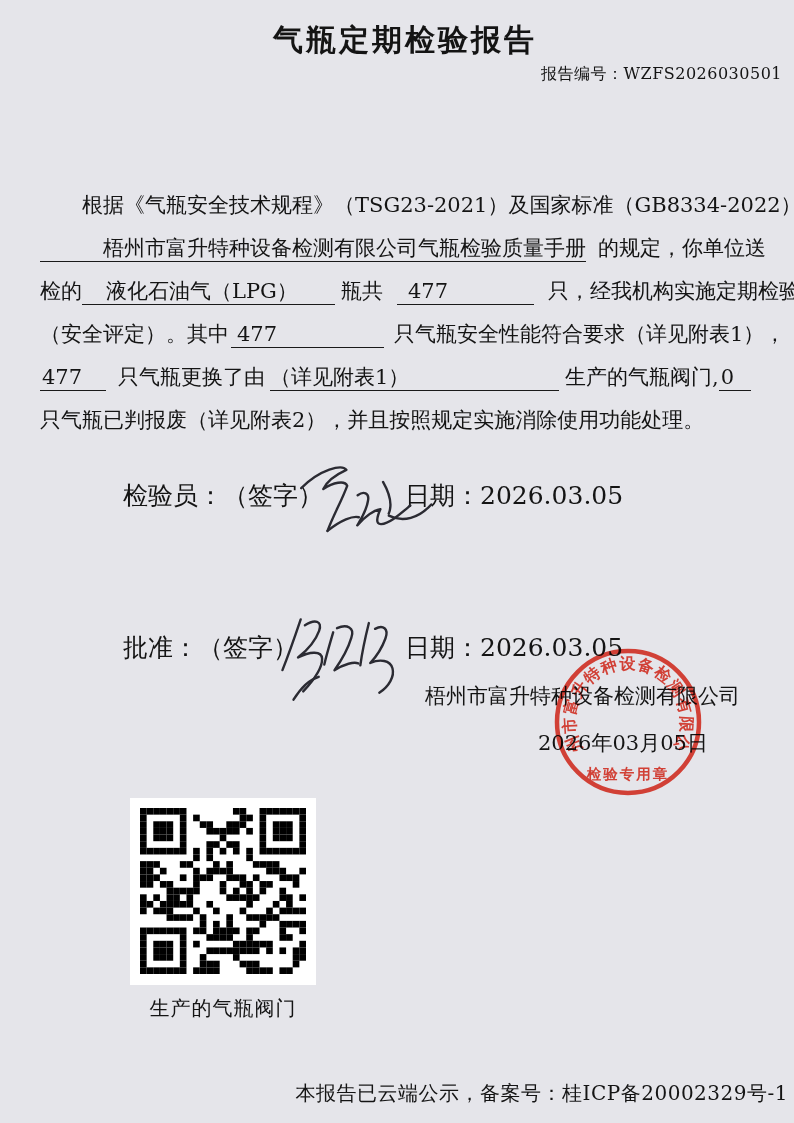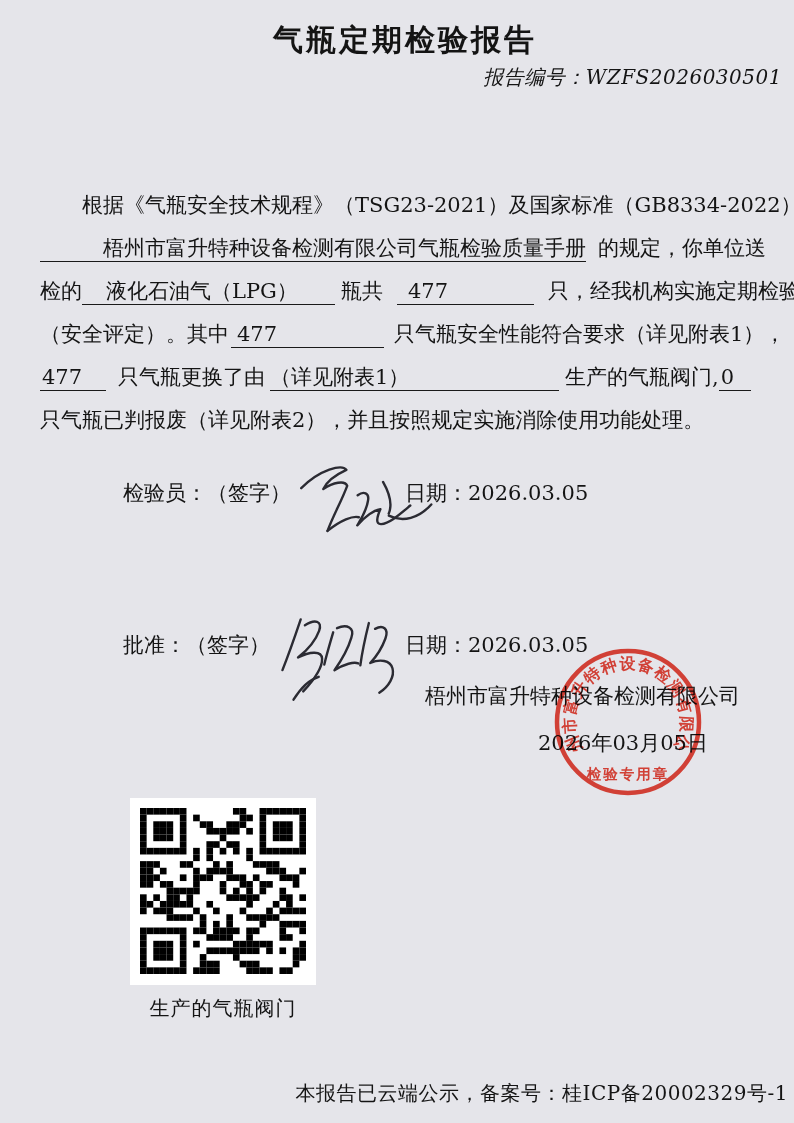--- a/index.html
+++ b/index.html
@@ -9,21 +9,21 @@
     background:#e5e5ea;
     font-family:"DejaVu Serif","Liberation Serif",serif;
     color:#141414;
     overflow:hidden;
   }
   .title{
     position:absolute;top:20px;left:8px;width:794px;
     text-align:center;font-size:30px;font-weight:bold;letter-spacing:3px;
   }
   .report-no{
-    position:absolute;top:64px;right:12px;font-size:20px;letter-spacing:0.5px;font-style:italic;
+    position:absolute;top:64px;right:12px;font-size:16px;letter-spacing:0.5px;
   }
   .recipient{
     position:absolute;top:120px;left:40px;font-size:21px;
   }
   .recipient .uname{border-bottom:1.6px solid #1a1a1a;padding-bottom:2px;}
   .body-par{
     position:absolute;top:184px;left:40px;width:737px;
     font-size:21px;line-height:43px;white-space:nowrap;
   }
   .body-par .line{height:43px;}
@@ -33,21 +33,21 @@
   }
   .indent{padding-left:42px;}
   .u-l2{width:546px;text-align:right;}
   .u-l3a{width:229px;padding-left:24px;}
   .u-l3b{width:126px;padding-left:11px;margin-left:14px;}
   .u-l4{width:147px;padding-left:6px;margin-left:2px;}
   .u-l5a{width:64px;padding-left:2px;}
   .u-l5b{width:289px;margin-left:5px;}
   .u-l5c{width:30px;padding-left:2px;}
   .ml6{margin-left:6px;} .ml10{margin-left:10px;} .ml12{margin-left:12px;} .ml14{margin-left:14px;}
-  .sig-row{position:absolute;font-size:21px;}
+  .sig-row{position:absolute;font-size:25px;}
   .sig-label{position:absolute;left:123px;top:0;}
   .sig-date{position:absolute;left:405px;top:0;}
   .sig-svg{position:absolute;}
   .sig-svg path{fill:none;stroke:#2b2b33;stroke-width:2.4;stroke-linecap:round;stroke-linejoin:round;}
   .org-company{position:absolute;top:682px;left:425px;font-size:21px;}
   .org-date{position:absolute;top:729px;left:538px;font-size:21px;}
   .stamp{
     position:absolute;left:553px;top:647px;width:150px;height:150px;
     mix-blend-mode:multiply;opacity:0.93;
   }

